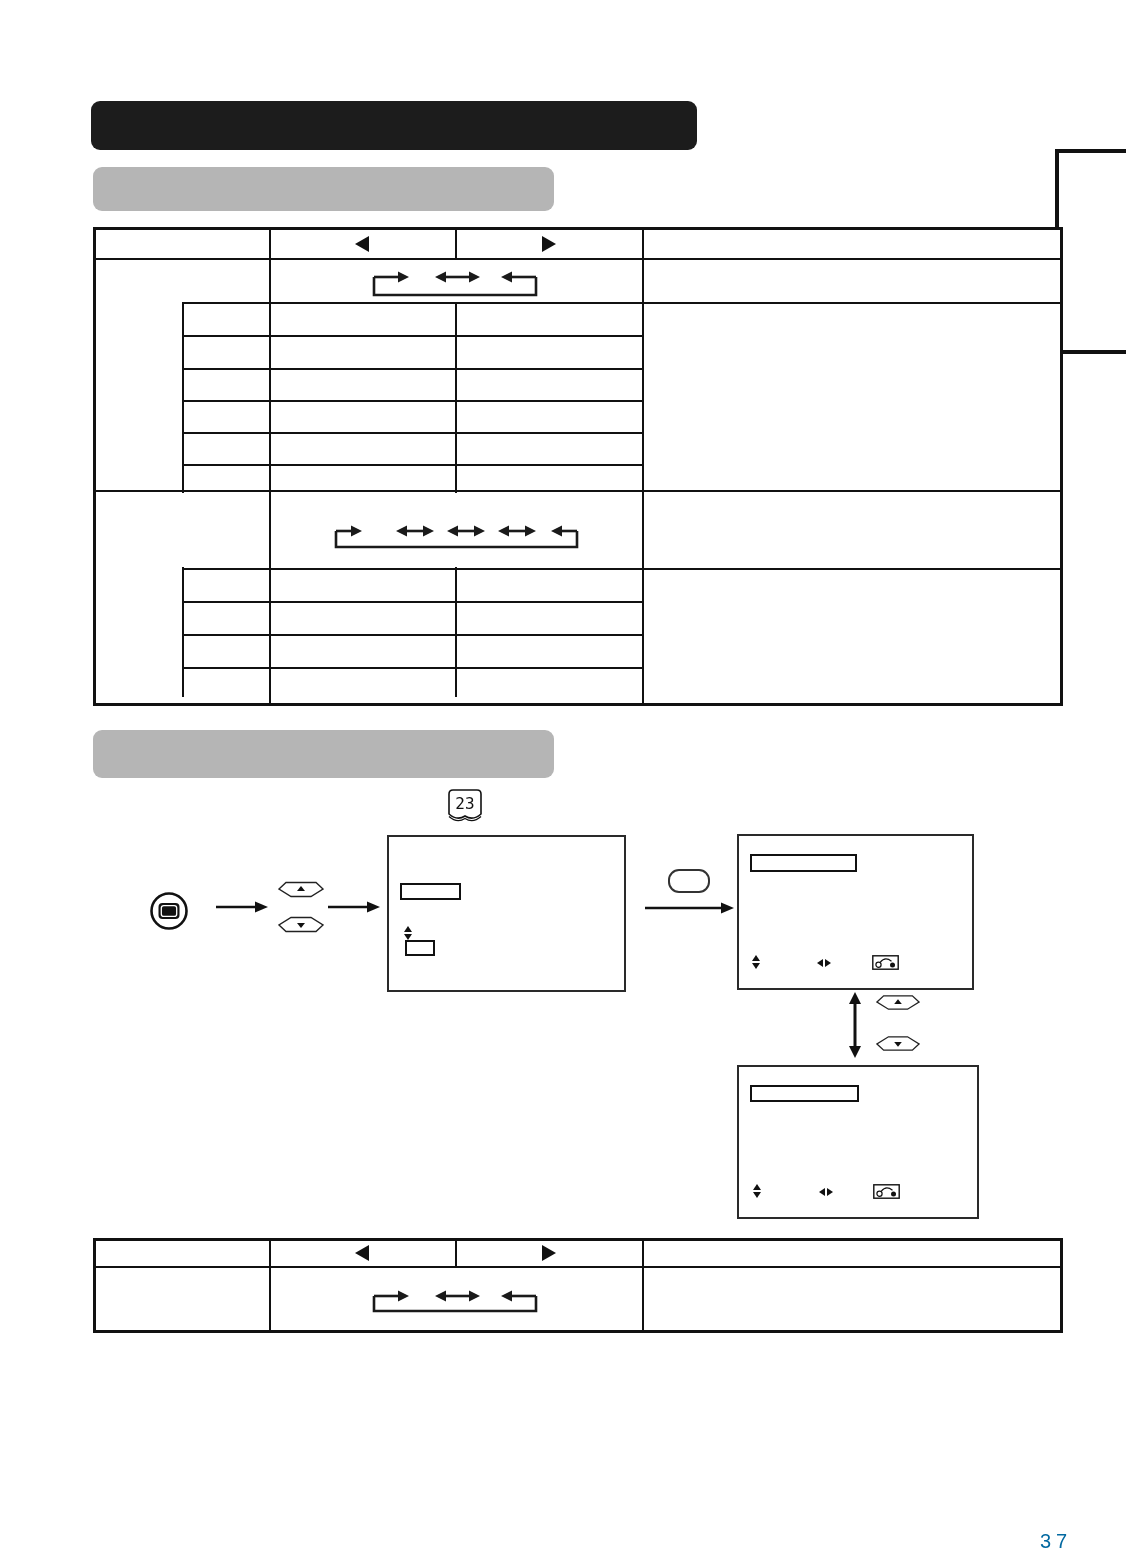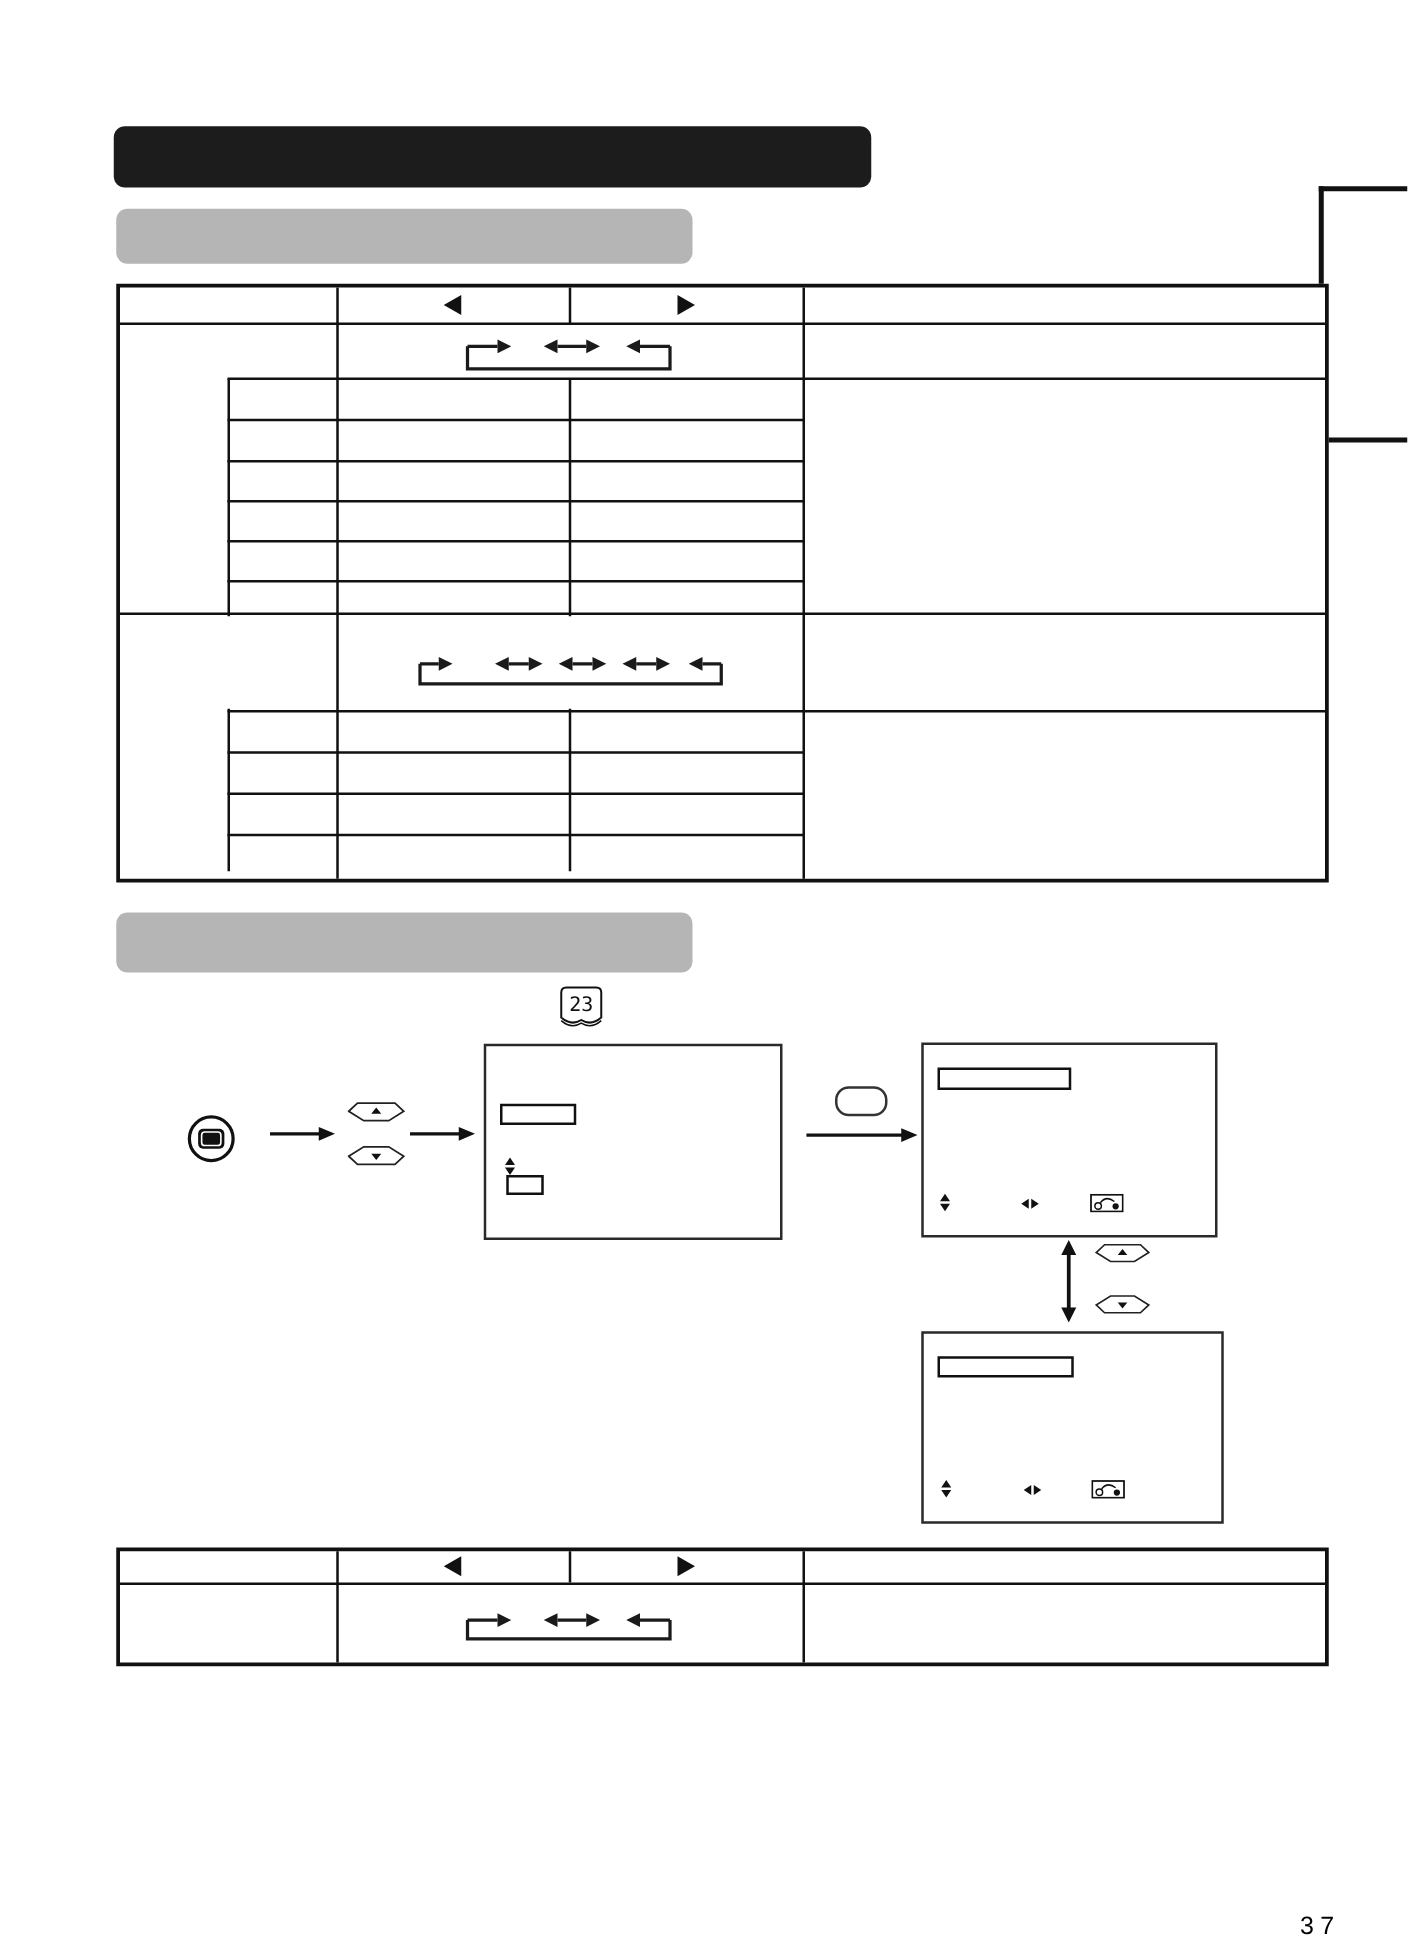--- a/index.html
+++ b/index.html
@@ -23,21 +23,21 @@
   .updown{display:flex;flex-direction:column;align-items:center;gap:2px;}
   .t-up{width:0;height:0;border-left:4px solid transparent;border-right:4px solid transparent;
         border-bottom:6px solid #111;}
   .t-down{width:0;height:0;border-left:4px solid transparent;border-right:4px solid transparent;
           border-top:6px solid #111;}
   .leftright{display:flex;flex-direction:row;align-items:center;gap:2px;}
   .t-l{width:0;height:0;border-top:4px solid transparent;border-bottom:4px solid transparent;
        border-right:6px solid #111;}
   .t-r{width:0;height:0;border-top:4px solid transparent;border-bottom:4px solid transparent;
        border-left:6px solid #111;}
-  .pagenum{font-size:20px;letter-spacing:5px;color:#000000;}
+  .pagenum{font-size:20px;letter-spacing:5px;color:#0369a1;}
   svg{display:block;}
 </style>
 </head>
 <body>
 
 <div class="page">
 
   <div class="abs titlebar"></div>
 
   <div class="abs graybar" style="left:93px;top:167px;"></div>

